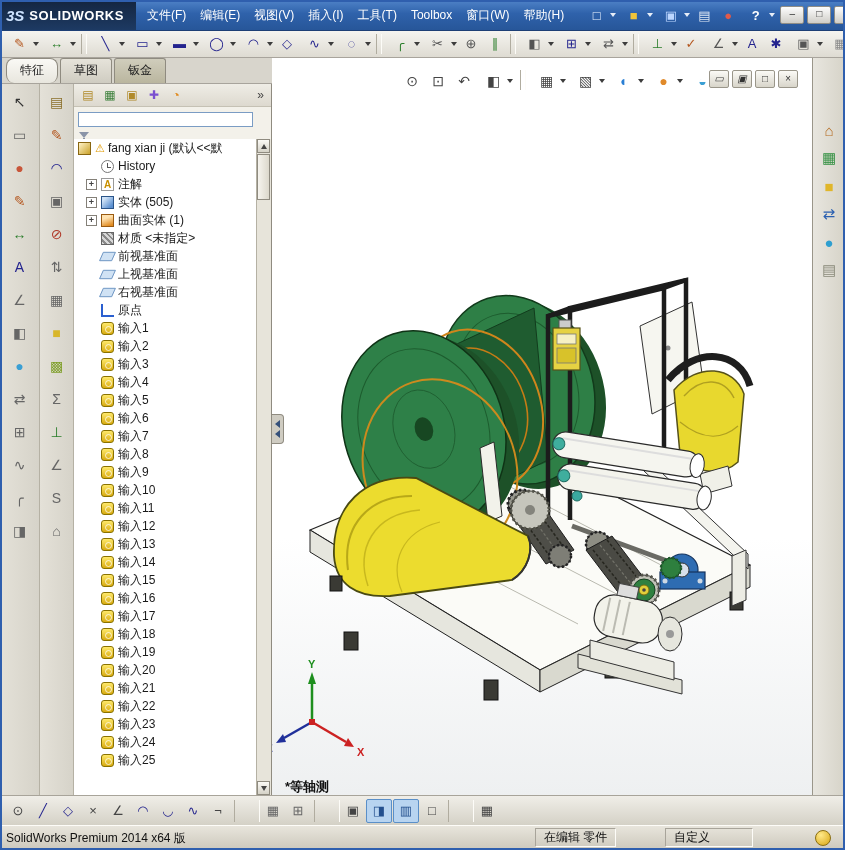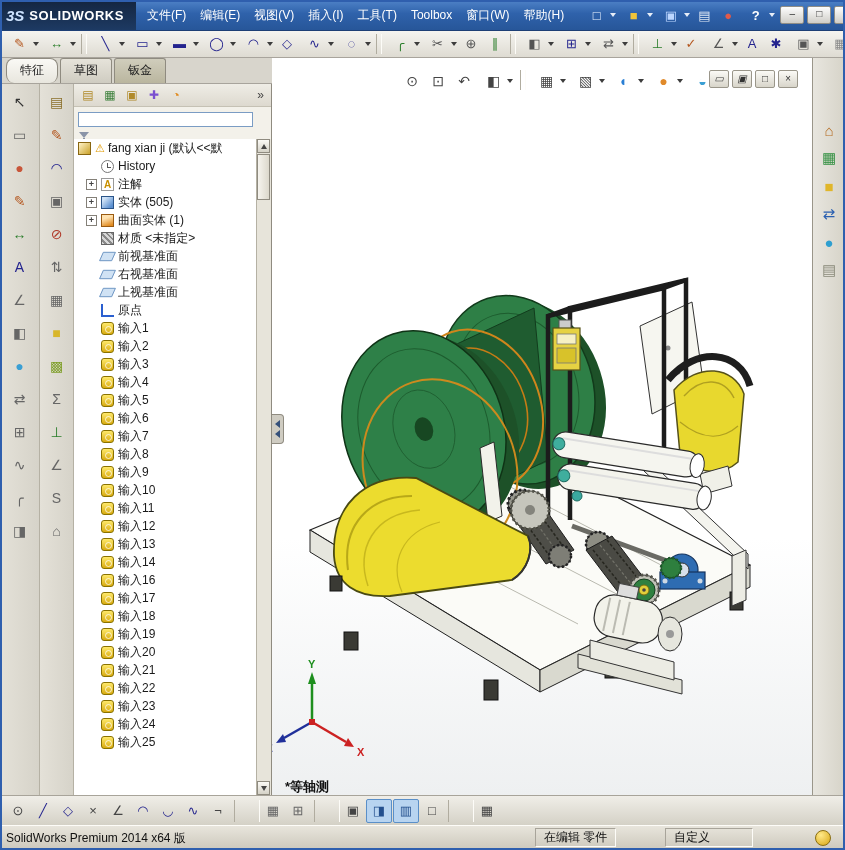--- a/index.html
+++ b/index.html
@@ -453,27 +453,27 @@
 
           <div class="trow">
             <span class="expand"></span>
             <span class="ticon" data-icon="plane"></span>
             <span>前视基准面</span>
           </div>
 
           <div class="trow">
             <span class="expand"></span>
             <span class="ticon" data-icon="plane"></span>
+            <span>上视基准面</span>
+          </div>
+
+          <div class="trow">
+            <span class="expand"></span>
+            <span class="ticon" data-icon="plane"></span>
             <span>右视基准面</span>
-          </div>
-
-          <div class="trow">
-            <span class="expand"></span>
-            <span class="ticon" data-icon="plane"></span>
-            <span>上视基准面</span>
           </div>
 
           <div class="trow">
             <span class="expand"></span>
             <span class="ticon" data-icon="origin"></span>
             <span>原点</span>
           </div>
 
           <div class="trow">
             <span class="expand"></span>
@@ -552,20 +552,25 @@
             <span class="ticon" data-icon="import"></span>
             <span>输入13</span>
           </div>
 
           <div class="trow">
             <span class="expand"></span>
             <span class="ticon" data-icon="import"></span>
             <span>输入14</span>
           </div>
 
+          <div class="trow">
+            <span class="expand"></span>
+            <span class="ticon" data-icon="import"></span>
+            <span>输入15</span>
+          </div>
 
           <div class="trow">
             <span class="expand"></span>
             <span class="ticon" data-icon="import"></span>
             <span>输入16</span>
           </div>
 
           <div class="trow">
             <span class="expand"></span>
             <span class="ticon" data-icon="import"></span>

